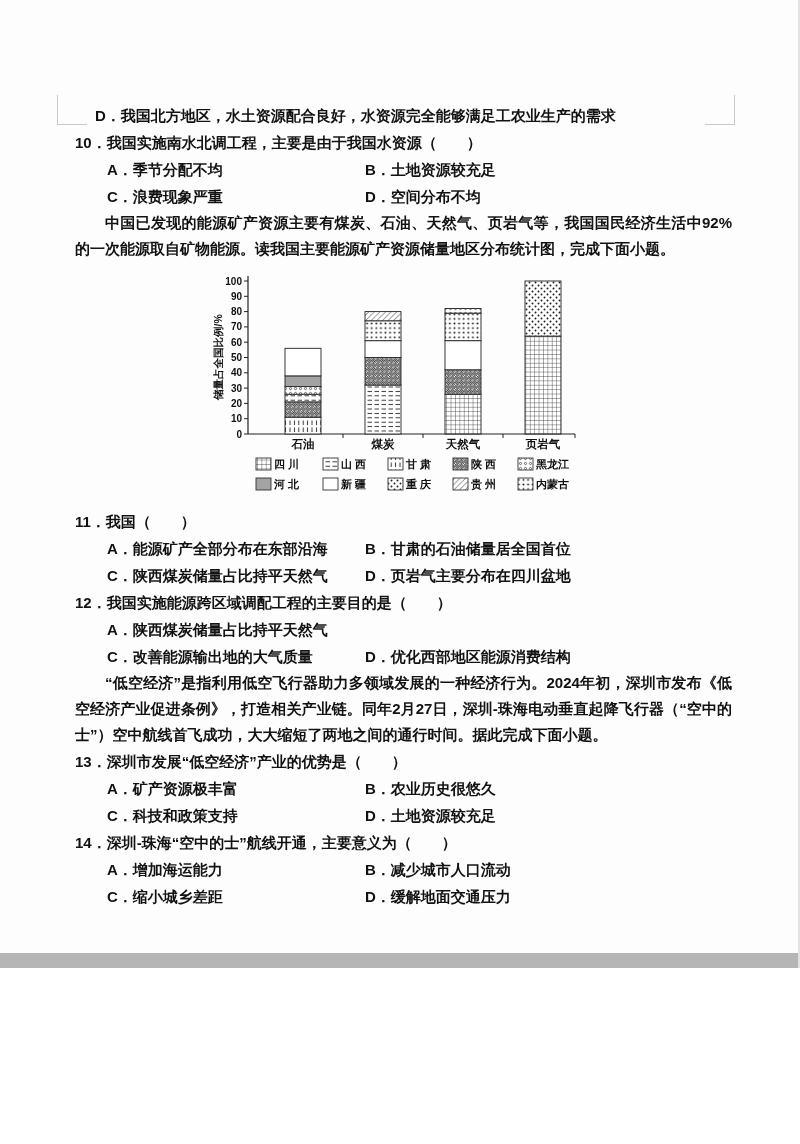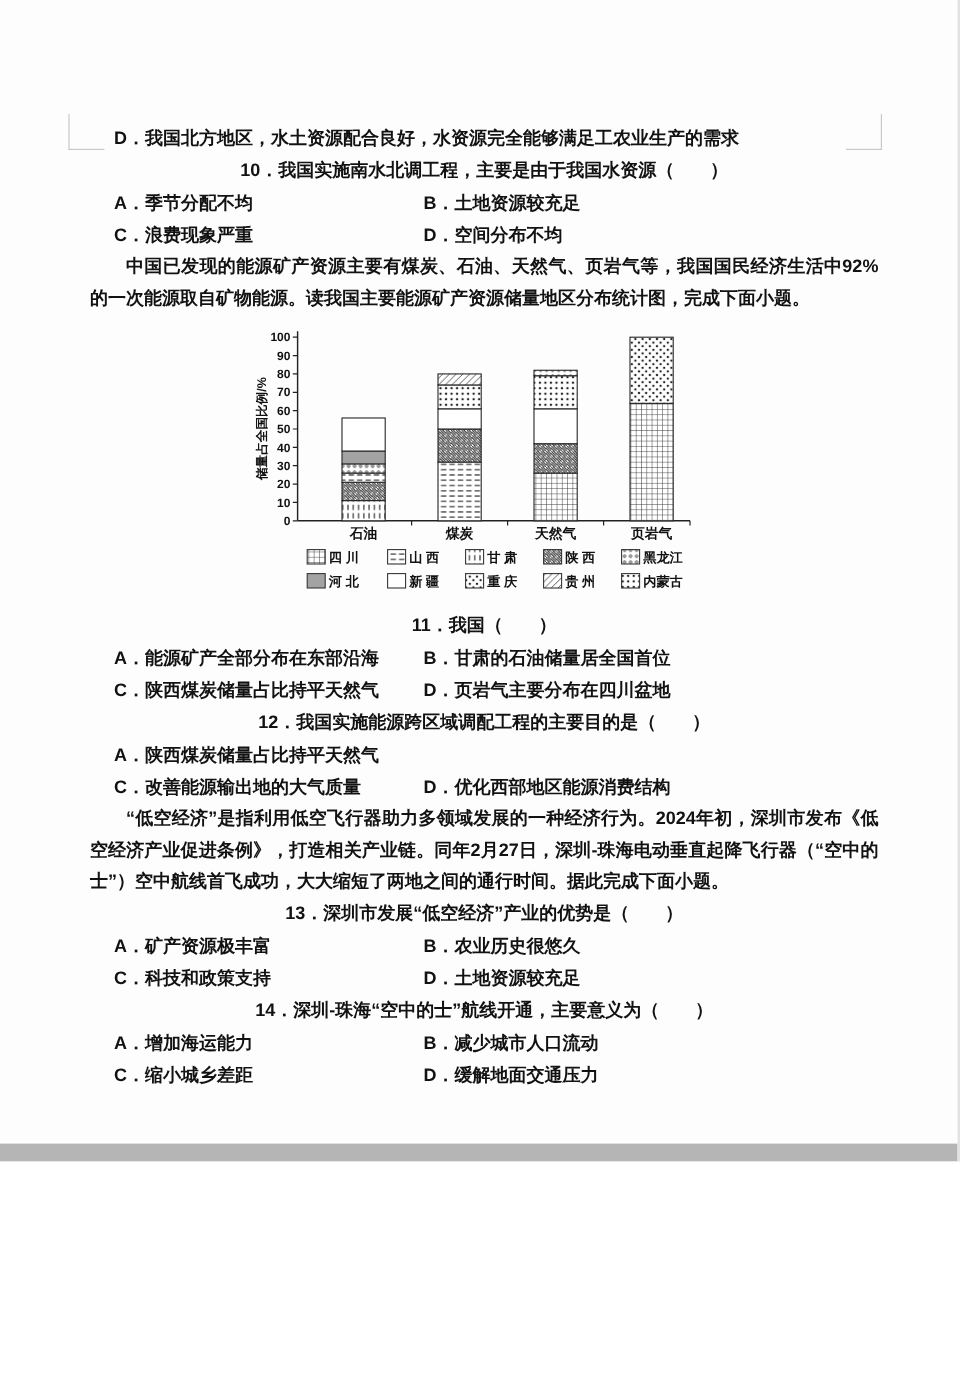--- a/index.html
+++ b/index.html
@@ -12,24 +12,24 @@
   .corner-mark { position:absolute; width:30px; height:30px; border:0 solid #c9c9c9; }
   .cm-tl { left:57px;  top:95px;   border-left-width:1px;  border-bottom-width:1px; }
   .cm-tr { right:63px; top:95px;   border-right-width:1px; border-bottom-width:1px; }
   .cm-bl { left:57px;  top:1038px; border-left-width:1px;  border-top-width:1px; }
   .cm-br { right:63px; top:1038px; border-right-width:1px; border-top-width:1px; }
 
   .doc {
     position:absolute; left:75px; top:102px; width:657px;
     color:#121212; font-size:15px; font-weight:600; line-height:27px;
   }
-  .q-line   { padding-left:0;text-align:center; }
+  .q-line   { padding-left:0; }
   .opt-full { padding-left:20px; }
   .opt-row  { display:flex; padding-left:20px; }
-  .opt-row .opt-left  { flex:0 0 258px; }
+  .opt-row .opt-left  { flex:0 0 258px;margin-left:12px; }
   .opt-row .opt-right { flex:1; }
   .para { text-indent:2em; line-height:26px; text-align:justify; }
 
   .chart-figure { margin:4px 0 6px 138px; }
   .chart-figure svg { display:block; }
 
   .watermark {
     position:absolute; right:12px; top:1095px;
     font-size:17px; font-weight:bold; letter-spacing:1px;
     color:#15803d;

